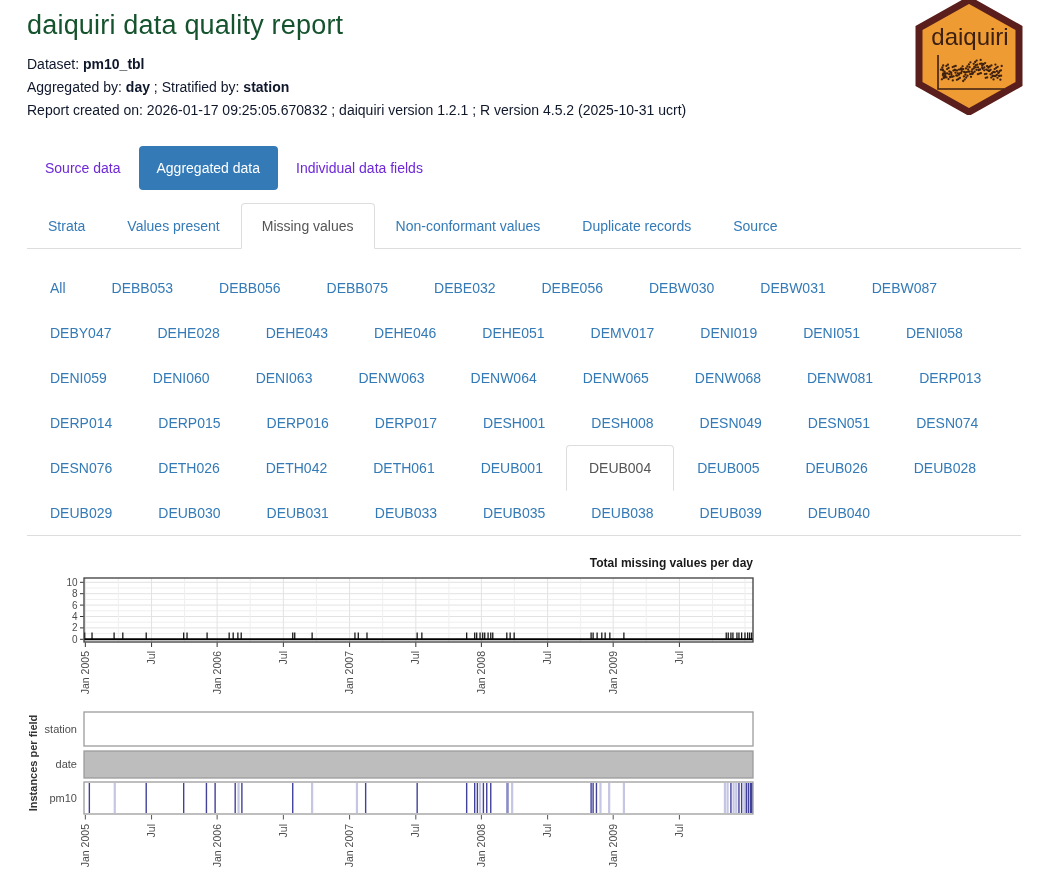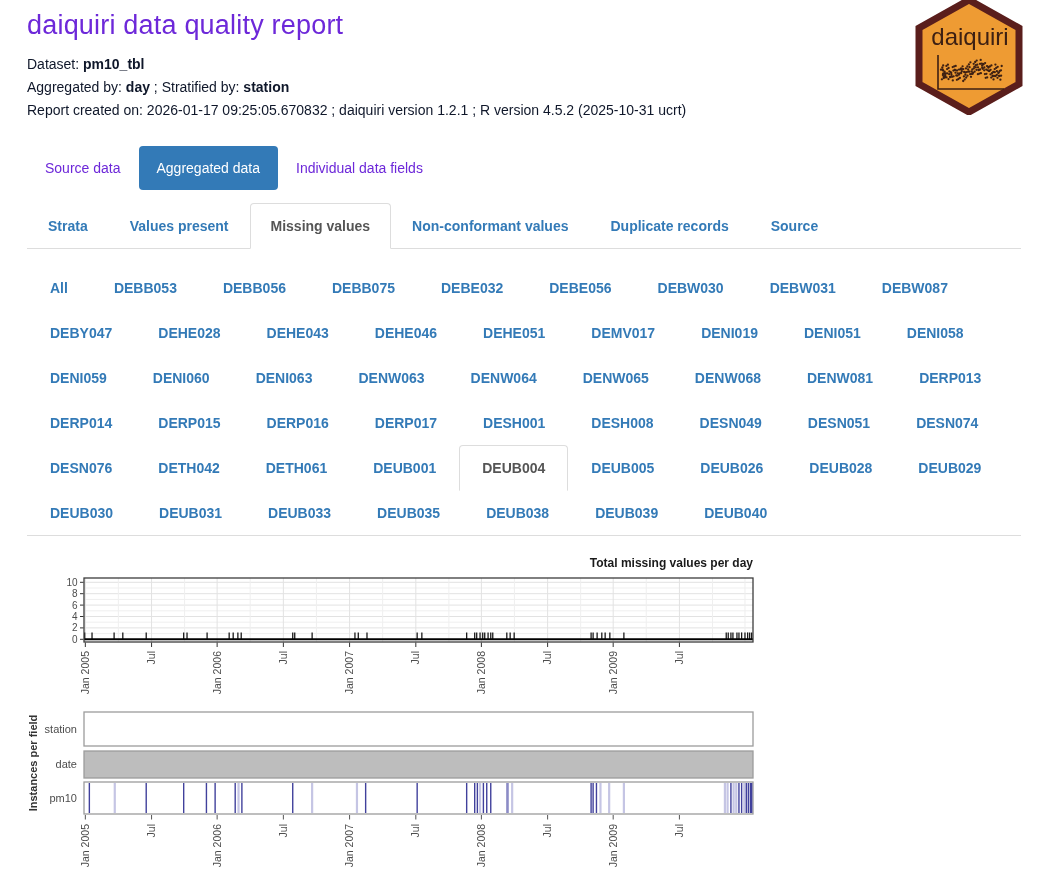--- a/index.html
+++ b/index.html
@@ -3,33 +3,33 @@
 <meta charset="utf-8">
 <style>
   * { box-sizing: border-box; margin: 0; padding: 0; }
   html,body { background:#fff; }
   body { font-family: "Liberation Sans", "DejaVu Sans", sans-serif; color:#333; }
   .page { position:relative; width:1041px; height:875px; background:#fff; overflow:hidden; }
   .container { margin:0 20px 0 27px; width:994px; }
 
   
   header { position:relative; padding-top:8px; }
-  h1.title { font-size:27px; font-weight:400; color:#6d28d9; margin:2px 0 16px 0; letter-spacing:0.2px; }
+  h1.title { font-size:27px; font-weight:400; color:#14532d; margin:2px 0 16px 0; letter-spacing:0.2px; }
   p.meta { font-size:14px; color:#0f172a; margin:0 0 8px 0; line-height:15px; }
   p.meta b { font-weight:700; }
   .logo { position:absolute; top:-3px; right:-4px; width:112px; height:118px; }
 
   
   nav ul { list-style:none; display:flex; flex-wrap:wrap; }
   .pills { margin-top:28px; }
   .pills a { display:block; font-size:14px; color:#6d28d9; text-decoration:none; padding:12px 18px; border-radius:4px; line-height:20px; }
   .pills li.active a { background:#337ab7; color:#fff; }
 
   
-  .tabs { margin-top:13px;font-weight:bold; }
+  .tabs { margin-top:13px; }
   .tabs ul { border-bottom:1px solid #ddd; }
   .tabs a { display:block; font-size:14px; color:#337ab7; text-decoration:none; padding:12px 20px; line-height:20px;
             border:1px solid transparent; border-radius:4px 4px 0 0; margin-bottom:-1px; }
   .tabs li.active a { color:#555; background:#fff; border-color:#ddd; border-bottom-color:#fff; cursor:default; }
 
   .strata { margin-top:16px; }
   .strata a { padding:12px 22px; }
 
   
   .charts { margin-top:20px; }
@@ -353,20 +353,23 @@
           <li>
             <a href="#">DESN051</a>
           </li>
           <li>
             <a href="#">DESN074</a>
           </li>
           <li>
             <a href="#">DESN076</a>
           </li>
           <li>
+            <a href="#">DETH026</a>
+          </li>
+          <li>
             <a href="#">DETH042</a>
           </li>
           <li>
             <a href="#">DETH061</a>
           </li>
           <li>
             <a href="#">DEUB001</a>
           </li>
           <li class="active">
             <a href="#">DEUB004</a>

